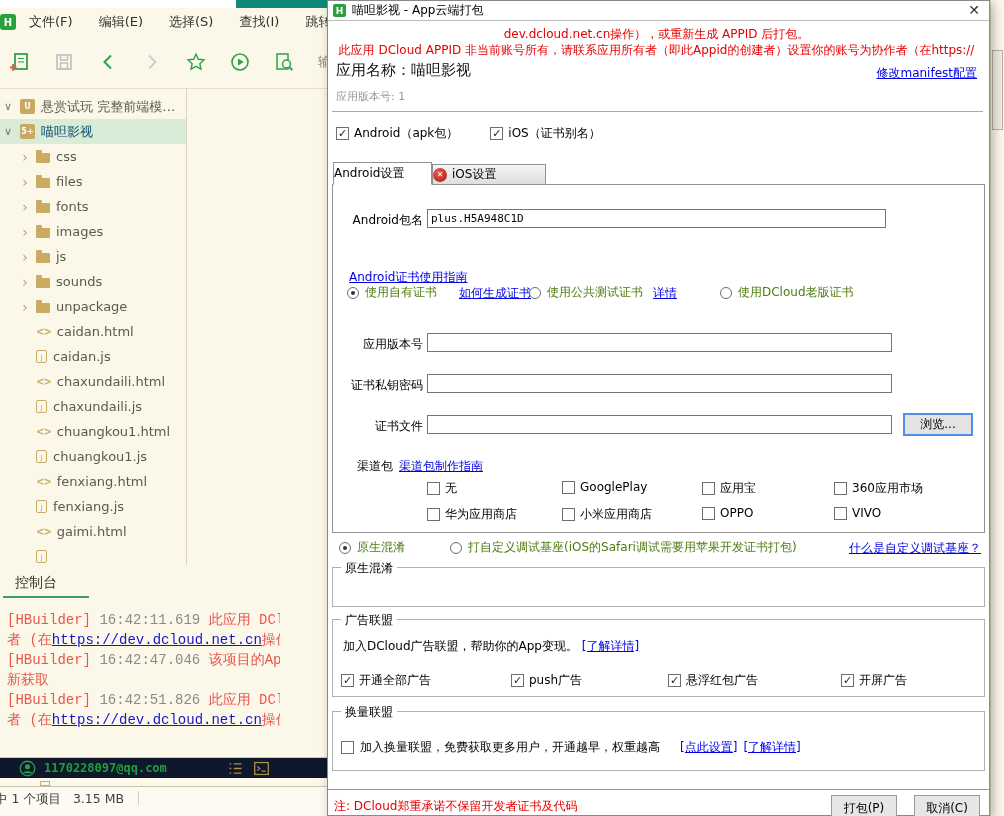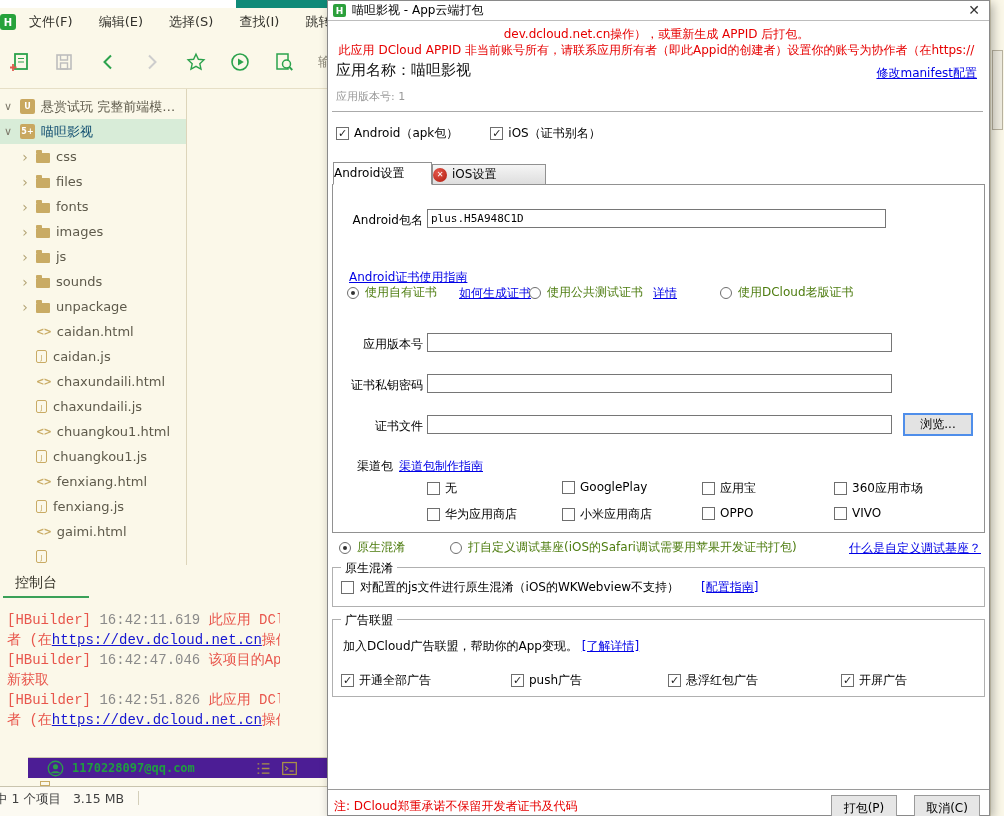--- a/index.html
+++ b/index.html
@@ -41,21 +41,21 @@
   
   .console { position:absolute; left:0; top:565px; width:280px; height:193px; background:#fbf8e9; overflow:hidden; }
   .console-tab { display:inline-block; margin:9px 0 0 15px; font-size:14px; color:#3a382e; }
   .console-underline { width:86px; height:2px; background:#3aa158; margin:4px 0 0 3px; }
   .clogs { margin-top:12px; padding-left:7px; font-family:Liberation Mono, monospace; font-size:14px; line-height:20px; white-space:nowrap; }
   .ltag, .lmsg { color:#e8564c; }
   .ltime { color:#8a8a8a; }
   .llink { color:#1414d2; text-decoration:underline; cursor:pointer; }
 
   
-  .account-bar { position:absolute; left:0; top:757px; width:328px; height:21px; background:#4c1d95; border-top:1px solid #cfc9b0; display:flex; align-items:center; padding-left:18px; gap:8px;margin-left:28px; }
+  .account-bar { position:absolute; left:0; top:757px; width:328px; height:21px; background:#0f172a; border-top:1px solid #cfc9b0; display:flex; align-items:center; padding-left:18px; gap:8px; }
   .email { font-family:"DejaVu Sans Mono", monospace; font-size:12px; font-weight:bold; color:#1f9e3f; }
   .abtn { width:18px; height:18px; display:flex; align-items:center; justify-content:center; }
   .abtn.first { margin-left:52px; }
   .sliver { position:absolute; left:0; top:778px; width:328px; height:8px; background:#fbf8e9; overflow:hidden; }
   .sliver .frag { position:absolute; left:40px; top:3px; width:10px; height:5px; border:1px solid #c9ab64; }
   .statusbar { position:absolute; left:0; top:786px; width:1004px; height:30px; background:#fcfaf2; border-top:1px solid #c9c4ae; display:flex; align-items:flex-start; font-size:12.5px; color:#3f3f3f; padding:4px 0 0 0; }
   .statusbar .sel-text { margin-left:-5px; }
   .statusbar .size-text { margin-left:12px; }
   .statusbar .vsep { width:1px; height:14px; background:#d4cfba; margin-left:14px; }
 
@@ -472,25 +472,20 @@
       </label>
       <label class="raditem b2">
         <span class="radio"></span>
         <span>打自定义调试基座(iOS的Safari调试需要用苹果开发证书打包)</span>
       </label>
       <a class="lnk b2l">什么是自定义调试基座？</a>
     </div>
 
     <div class="group grp-obf">
       <span class="group-legend">原生混淆</span>
-      <div class="obf-row">
-        <span class="cb"></span>
-        <span>对配置的js文件进行原生混淆（iOS的WKWebview不支持）</span>
-        <a class="lnk">[配置指南]</a>
-      </div>
     </div>
 
     <div class="group grp-ads">
       <span class="group-legend">广告联盟</span>
       <div class="ads-desc">
         <span>加入DCloud广告联盟，帮助你的App变现。</span>
         <a class="lnk">[了解详情]</a>
       </div>
       <label class="cbitem ads-cb" style="left:8px">
         <span class="cb">
@@ -511,20 +506,29 @@
         <span>悬浮红包广告</span>
       </label>
       <label class="cbitem ads-cb" style="left:508px">
         <span class="cb">
             <i class="ck">✓</i>
           </span>
         <span>开屏广告</span>
       </label>
     </div>
 
+    <div class="group grp-exc">
+      <span class="group-legend">换量联盟</span>
+      <div class="exc-row">
+        <span class="cb"></span>
+        <span>加入换量联盟，免费获取更多用户，开通越早，权重越高</span>
+        <a class="lnk first">[点此设置]</a>
+        <a class="lnk">[了解详情]</a>
+      </div>
+    </div>
 
     <div class="bottom-sep"></div>
     <div class="note">注: DCloud郑重承诺不保留开发者证书及代码</div>
     <div class="wbtn btn-pack">打包(P)</div>
     <div class="wbtn btn-cancel">取消(C)</div>
   </div>
 
 </div>
 
 </body></html>

